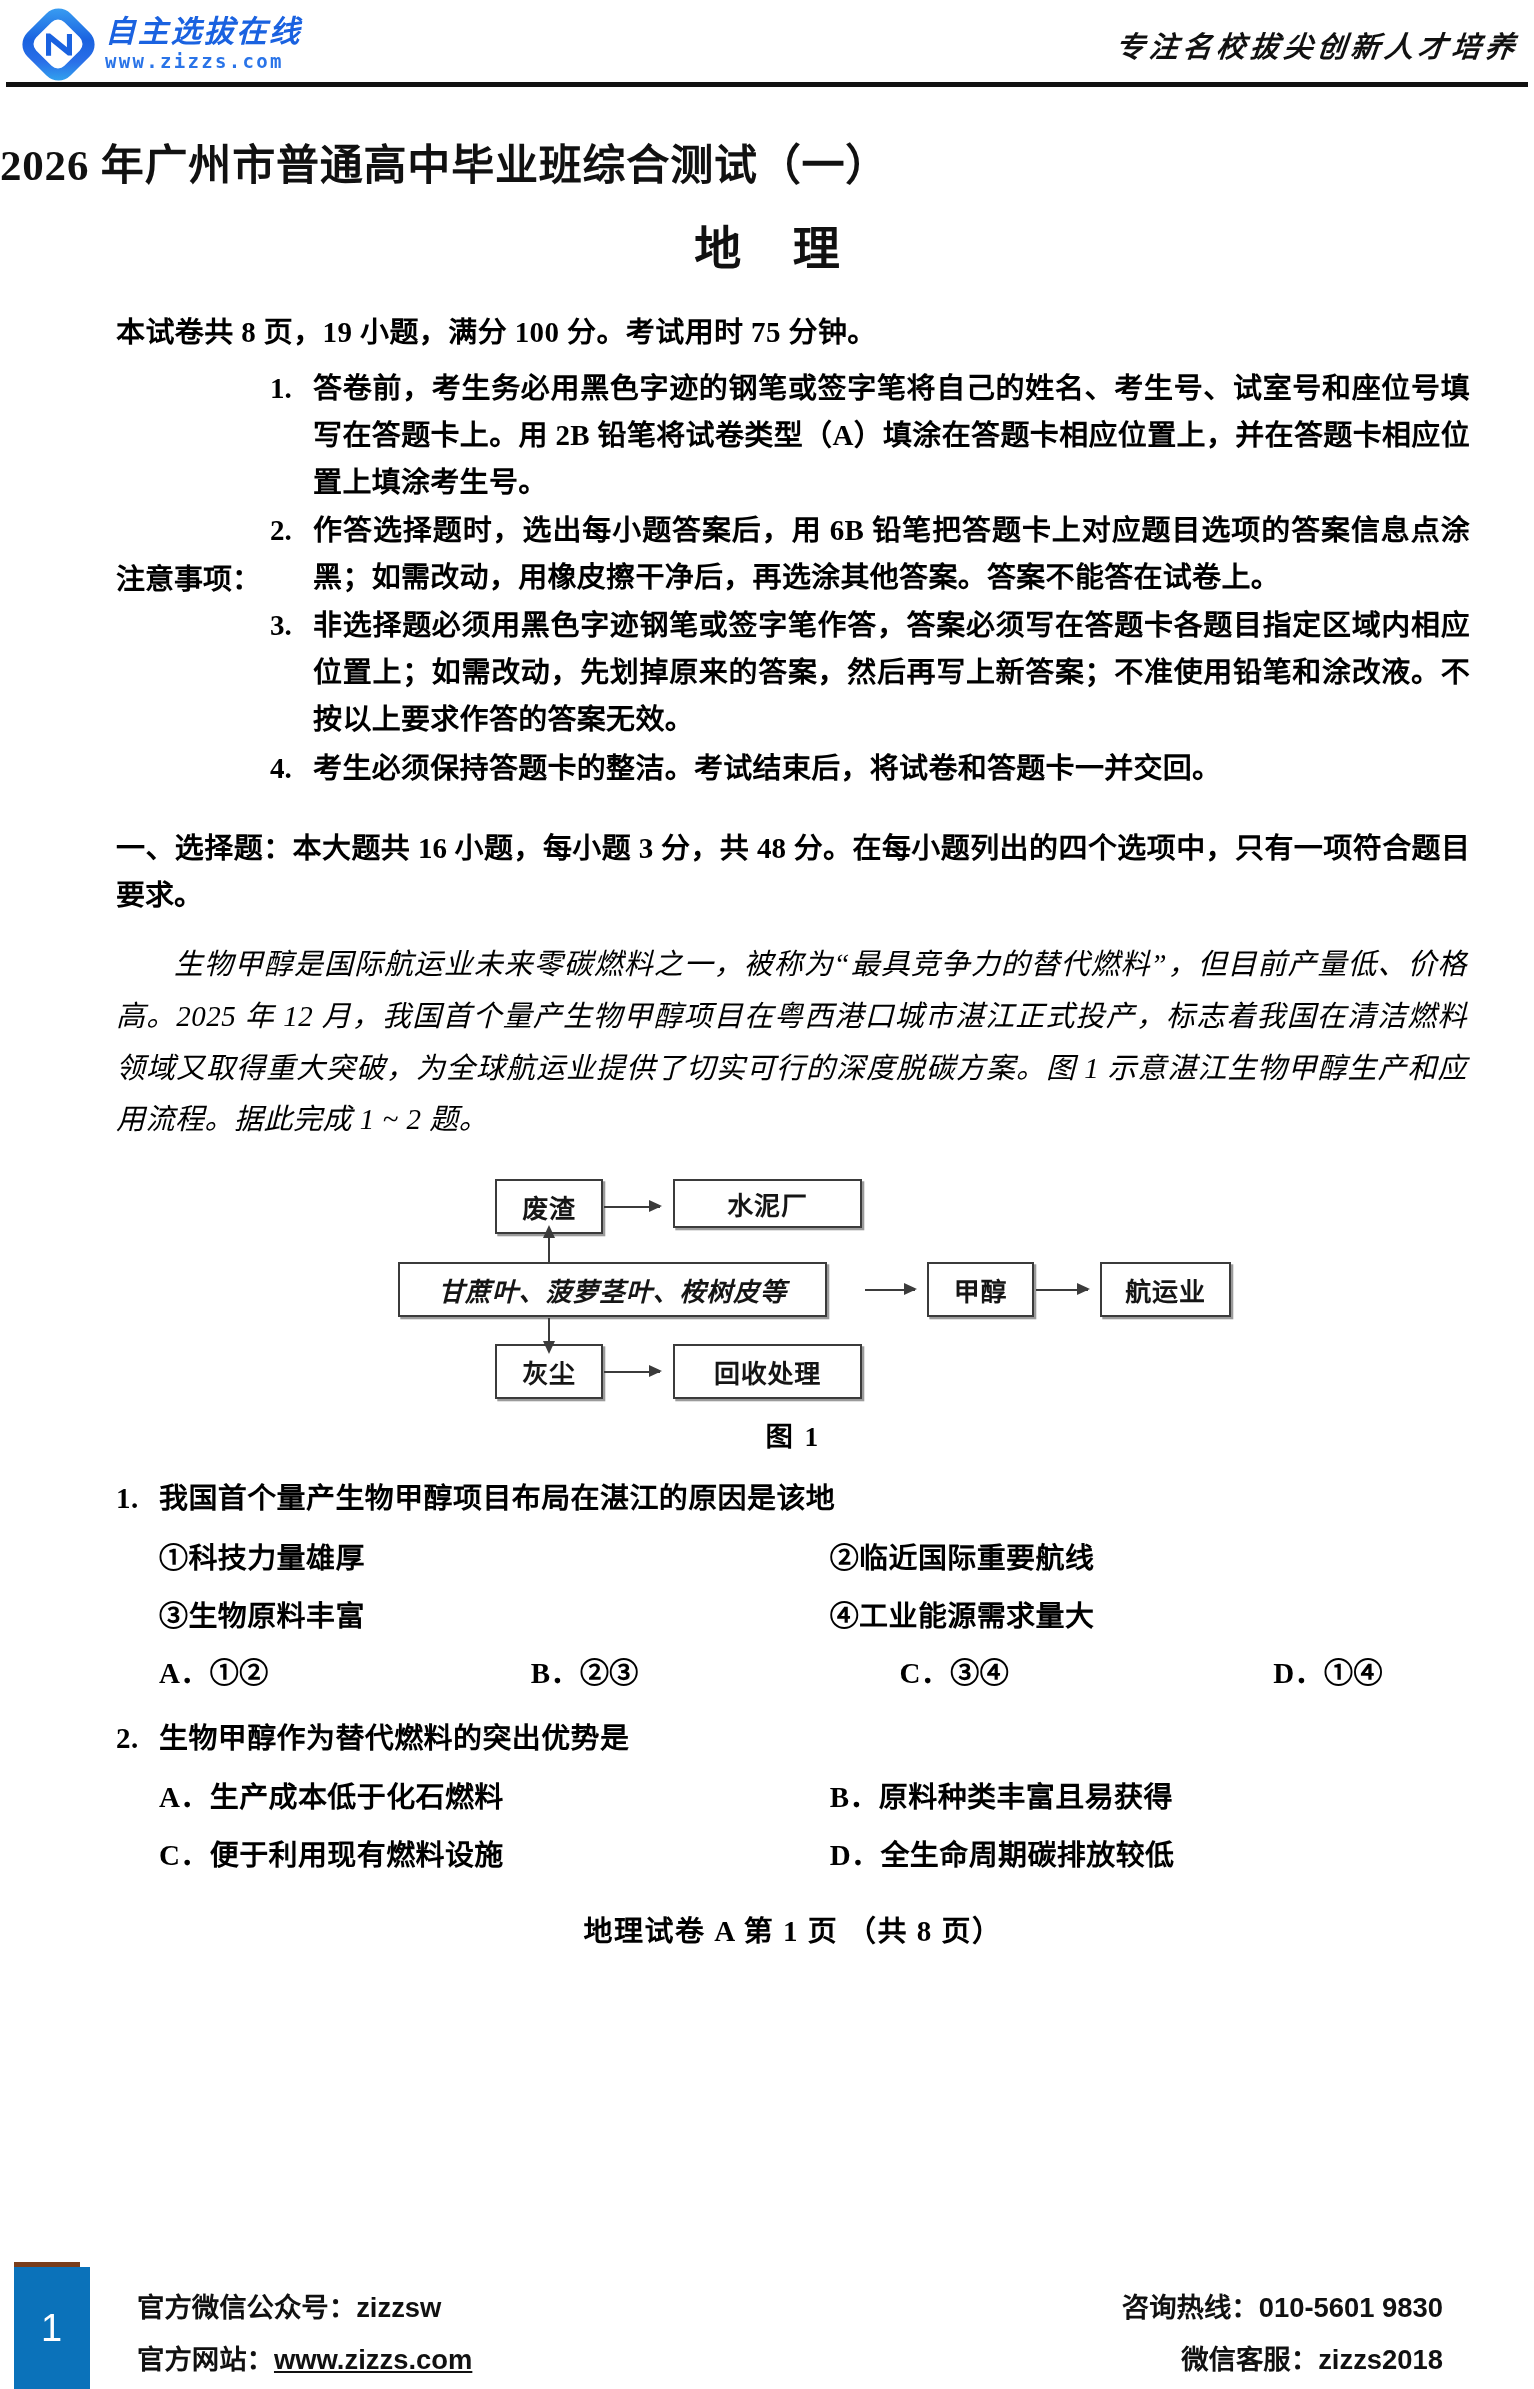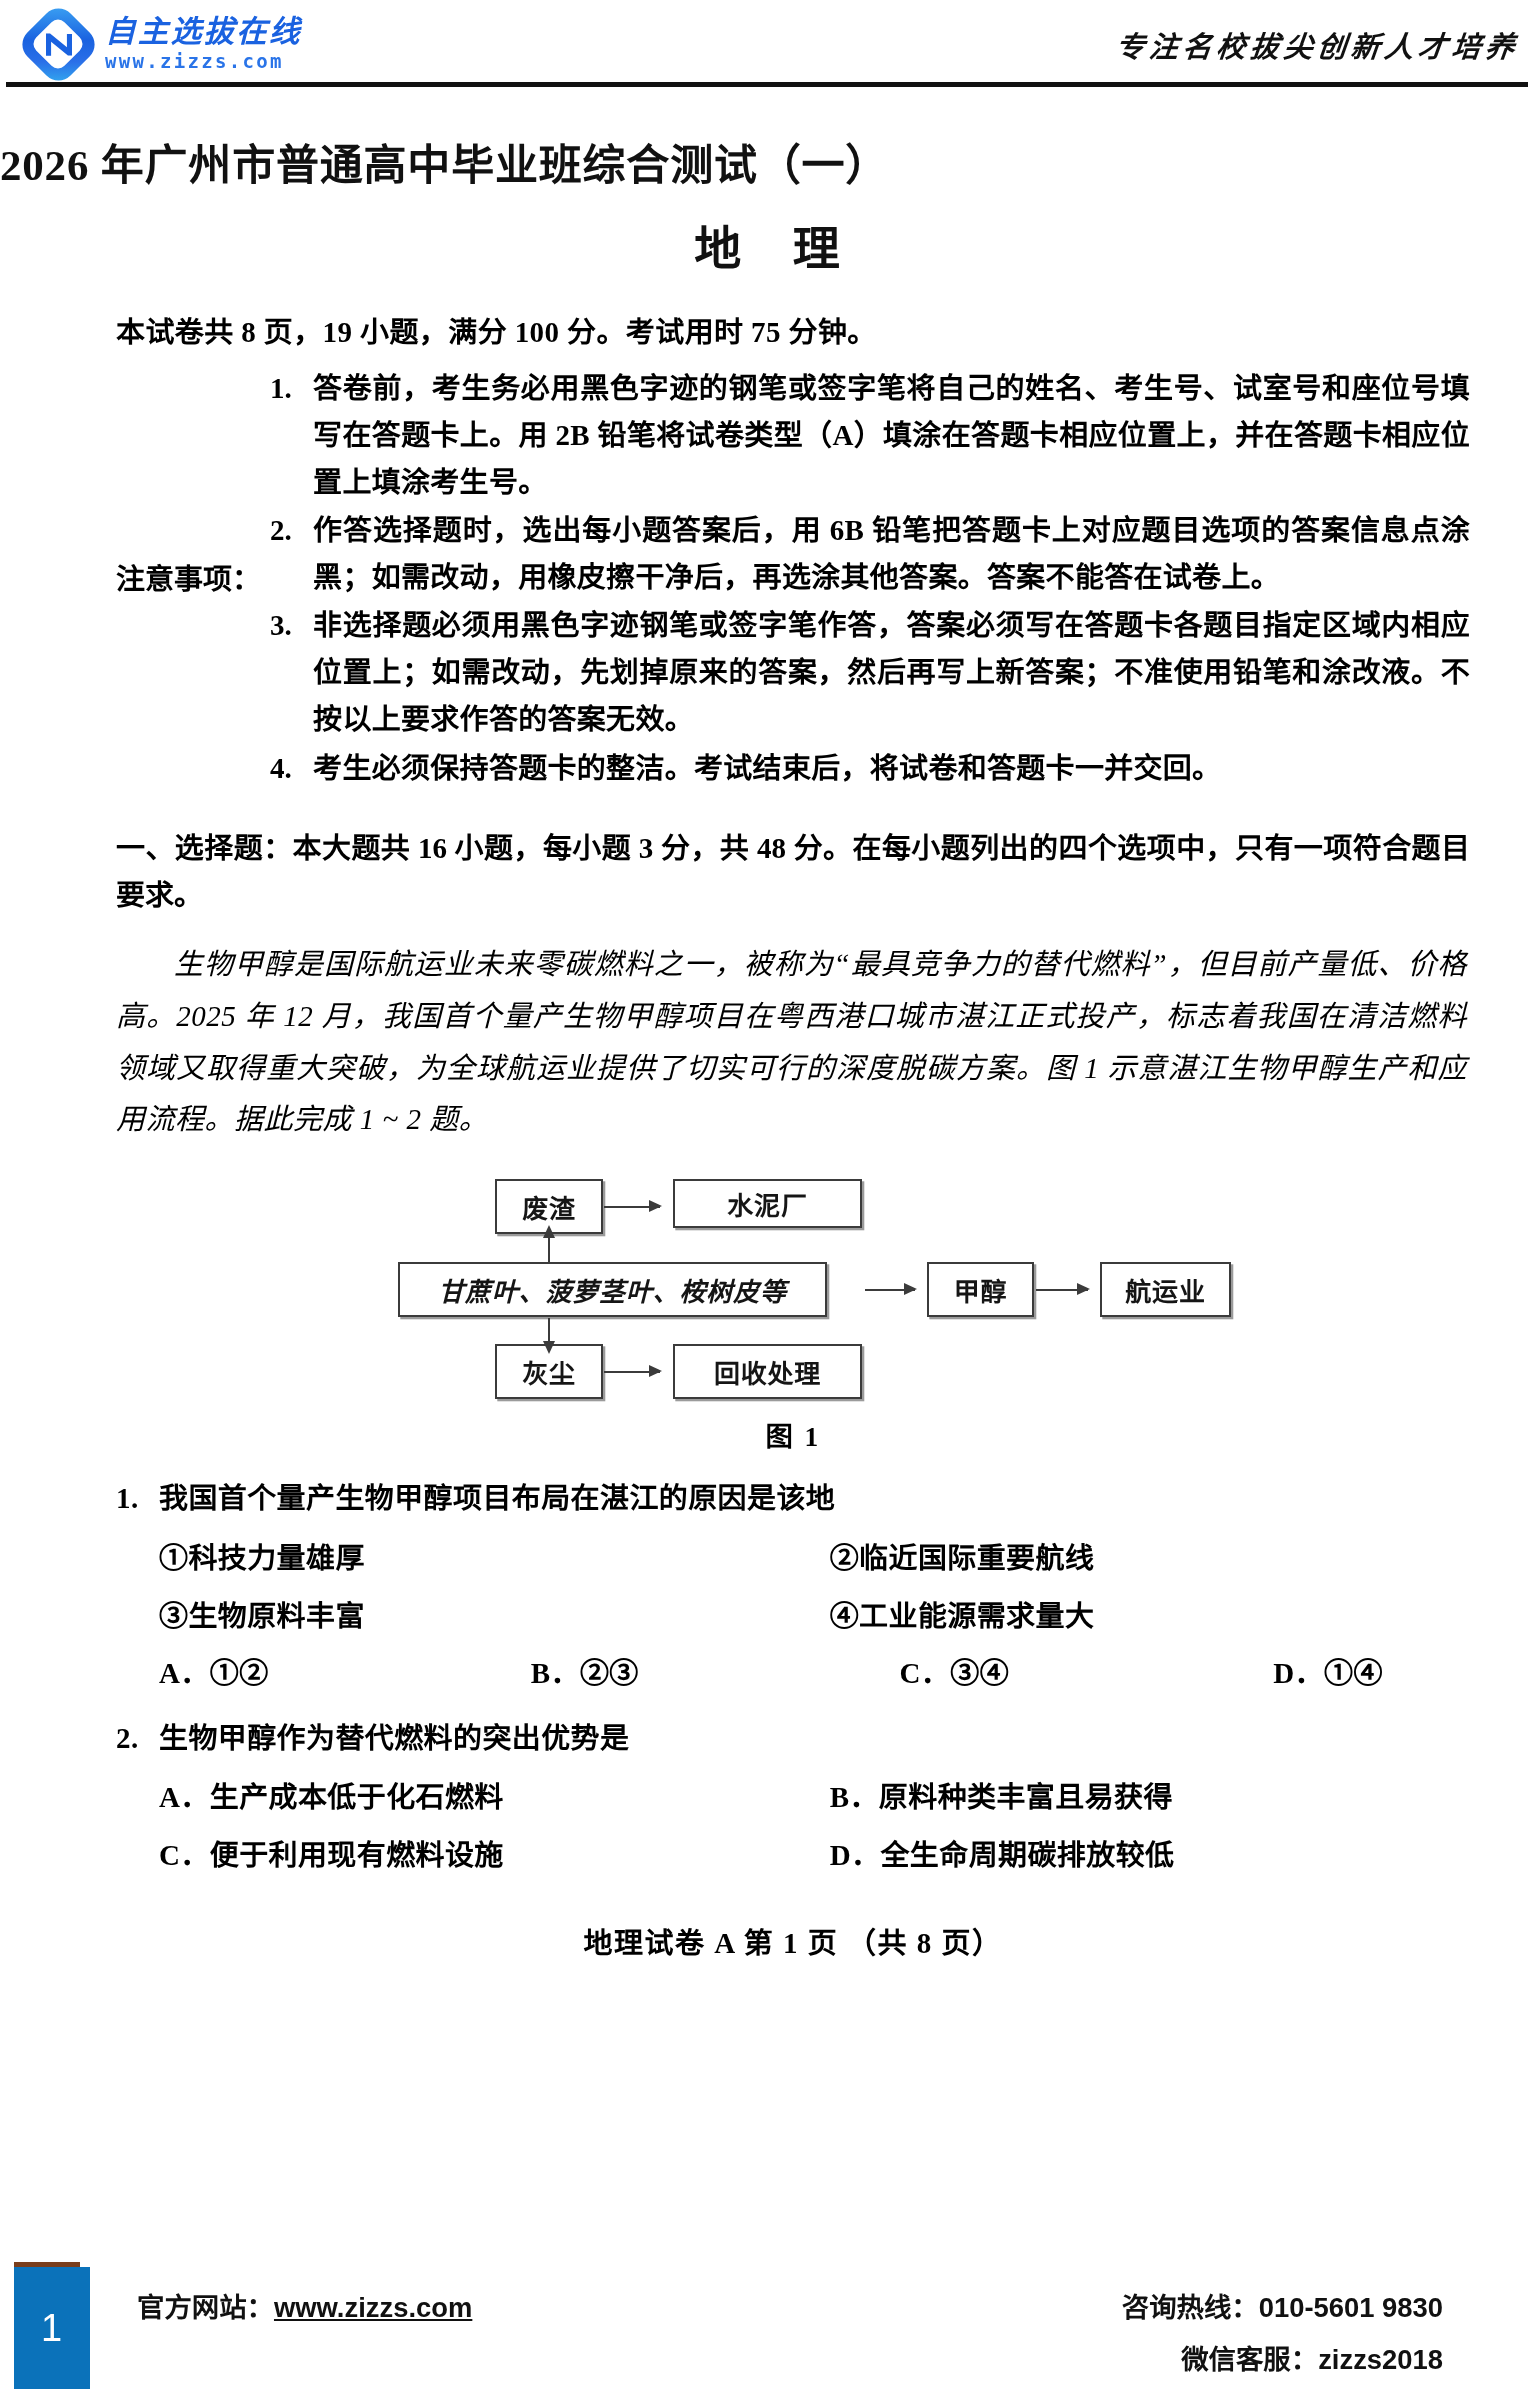--- a/index.html
+++ b/index.html
@@ -329,21 +329,21 @@
   }
   .opt-row.two-col > .opt { width: 50%; }
   .opt-row.four-col > .opt { width: 25%; }
   .opt { box-sizing: border-box; }
   .opt-row.four-col > .opt:nth-child(2) { padding-left: 44px; }
   .opt-row.four-col > .opt:nth-child(3) { padding-left: 85px; }
   .opt-row.four-col > .opt:nth-child(4) { padding-left: 131px; }
   .opt-row.two-col > .opt:nth-child(2) { padding-left: 15.2px; }
 
   .page-footer-line {
-    margin-top: 44px;
+    margin-top: 32px;
     text-align: center;
     font-size: 29px;
     font-weight: 700;
     letter-spacing: 1.5px;
   }
 
   
   .bottom-bar {
     position: absolute;
     left: 0;
@@ -514,20 +514,21 @@
     </div>
 
     <div class="page-footer-line">地理试卷 A   第 1 页   （共 8 页）</div>
 
   </div>
 </div>
 
 <div class="bottom-bar">
   <div class="page-badge">1</div>
   <div class="contact-left">
+    <div>官方微信公众号：zizzsw</div>
     <div><span>官方网站：</span><span class="contact-underline">www.zizzs.com</span></div>
   </div>
   <div class="contact-right">
     <div>咨询热线：010-5601 9830</div>
     <div>微信客服：zizzs2018</div>
   </div>
 </div>
 
 
 </body></html>

